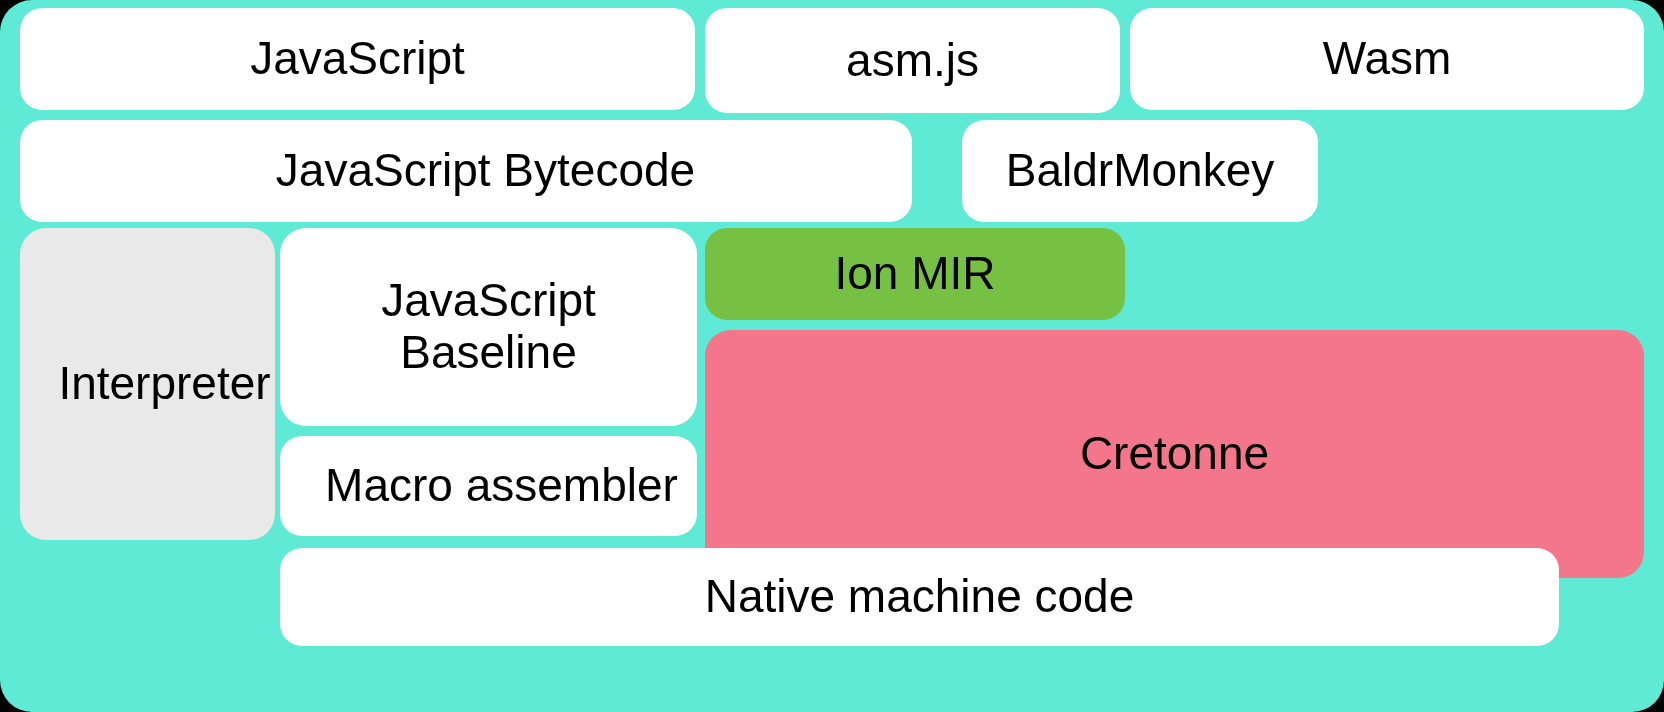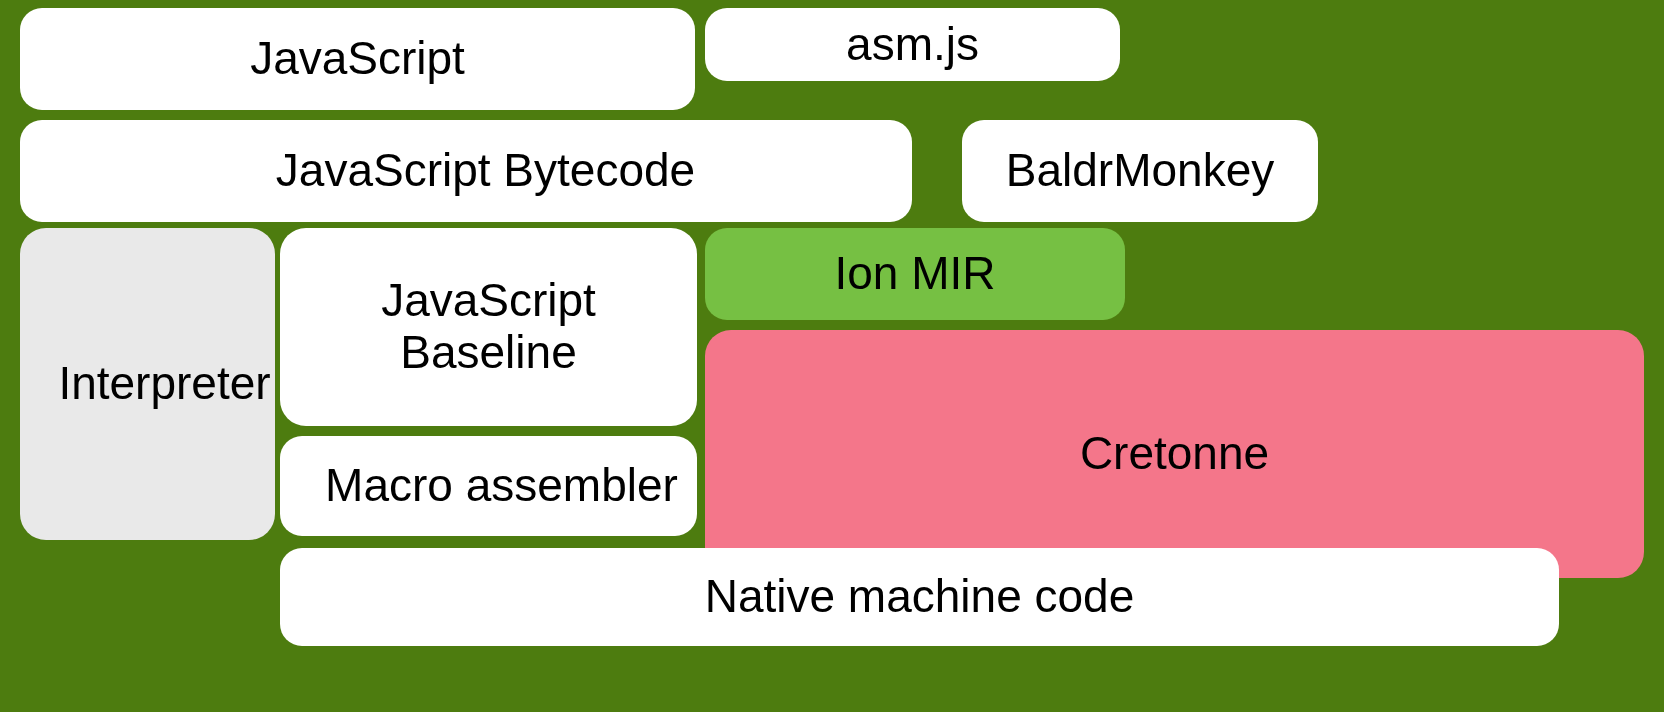--- a/index.html
+++ b/index.html
@@ -4,23 +4,24 @@
 <style>
   html, body {
     margin: 0;
     padding: 0;
     background: #000000;
   }
   #canvas {
     position: relative;
     width: 1664px;
     height: 712px;
-    background: #4d7c0f;
+    background: #5eead4;
     overflow: hidden;
     font-family: "Liberation Sans", sans-serif;
+    border-radius: 32px;
   }
   .box {
     position: absolute;
     box-sizing: border-box;
     display: flex;
     align-items: center;
     justify-content: center;
     text-align: center;
     color: #000000;
     background: #ffffff;
@@ -37,22 +38,23 @@
   .box.pink   { background: #f4768a; }
   .box.tall   { border-radius: 26px; }
 </style>
 </head>
 <body>
 
 <div id="canvas">
 
   <div class="box" style="left:20px; top:8px; width:675px; height:102px;">JavaScript</div>
 
-  <div class="box" style="left:705px; top:8px; width:415px; height:73px;">asm.js</div>
+  <div class="box" style="left:705px; top:8px; width:415px; height:105px;">asm.js</div>
 
+  <div class="box" style="left:1130px; top:8px; width:514px; height:102px;">Wasm</div>
 
   <div class="box" style="left:20px; top:120px; width:892px; height:102px;padding-left:45px;">JavaScript Bytecode</div>
 
   <div class="box" style="left:962px; top:120px; width:356px; height:102px;">BaldrMonkey</div>
 
   <div class="box gray tall" style="left:20px; top:228px; width:255px; height:312px;padding-left:40px;">Interpreter</div>
 
   <div class="box tall" style="left:280px; top:228px; width:417px; height:198px;">JavaScript
 Baseline</div>
 

